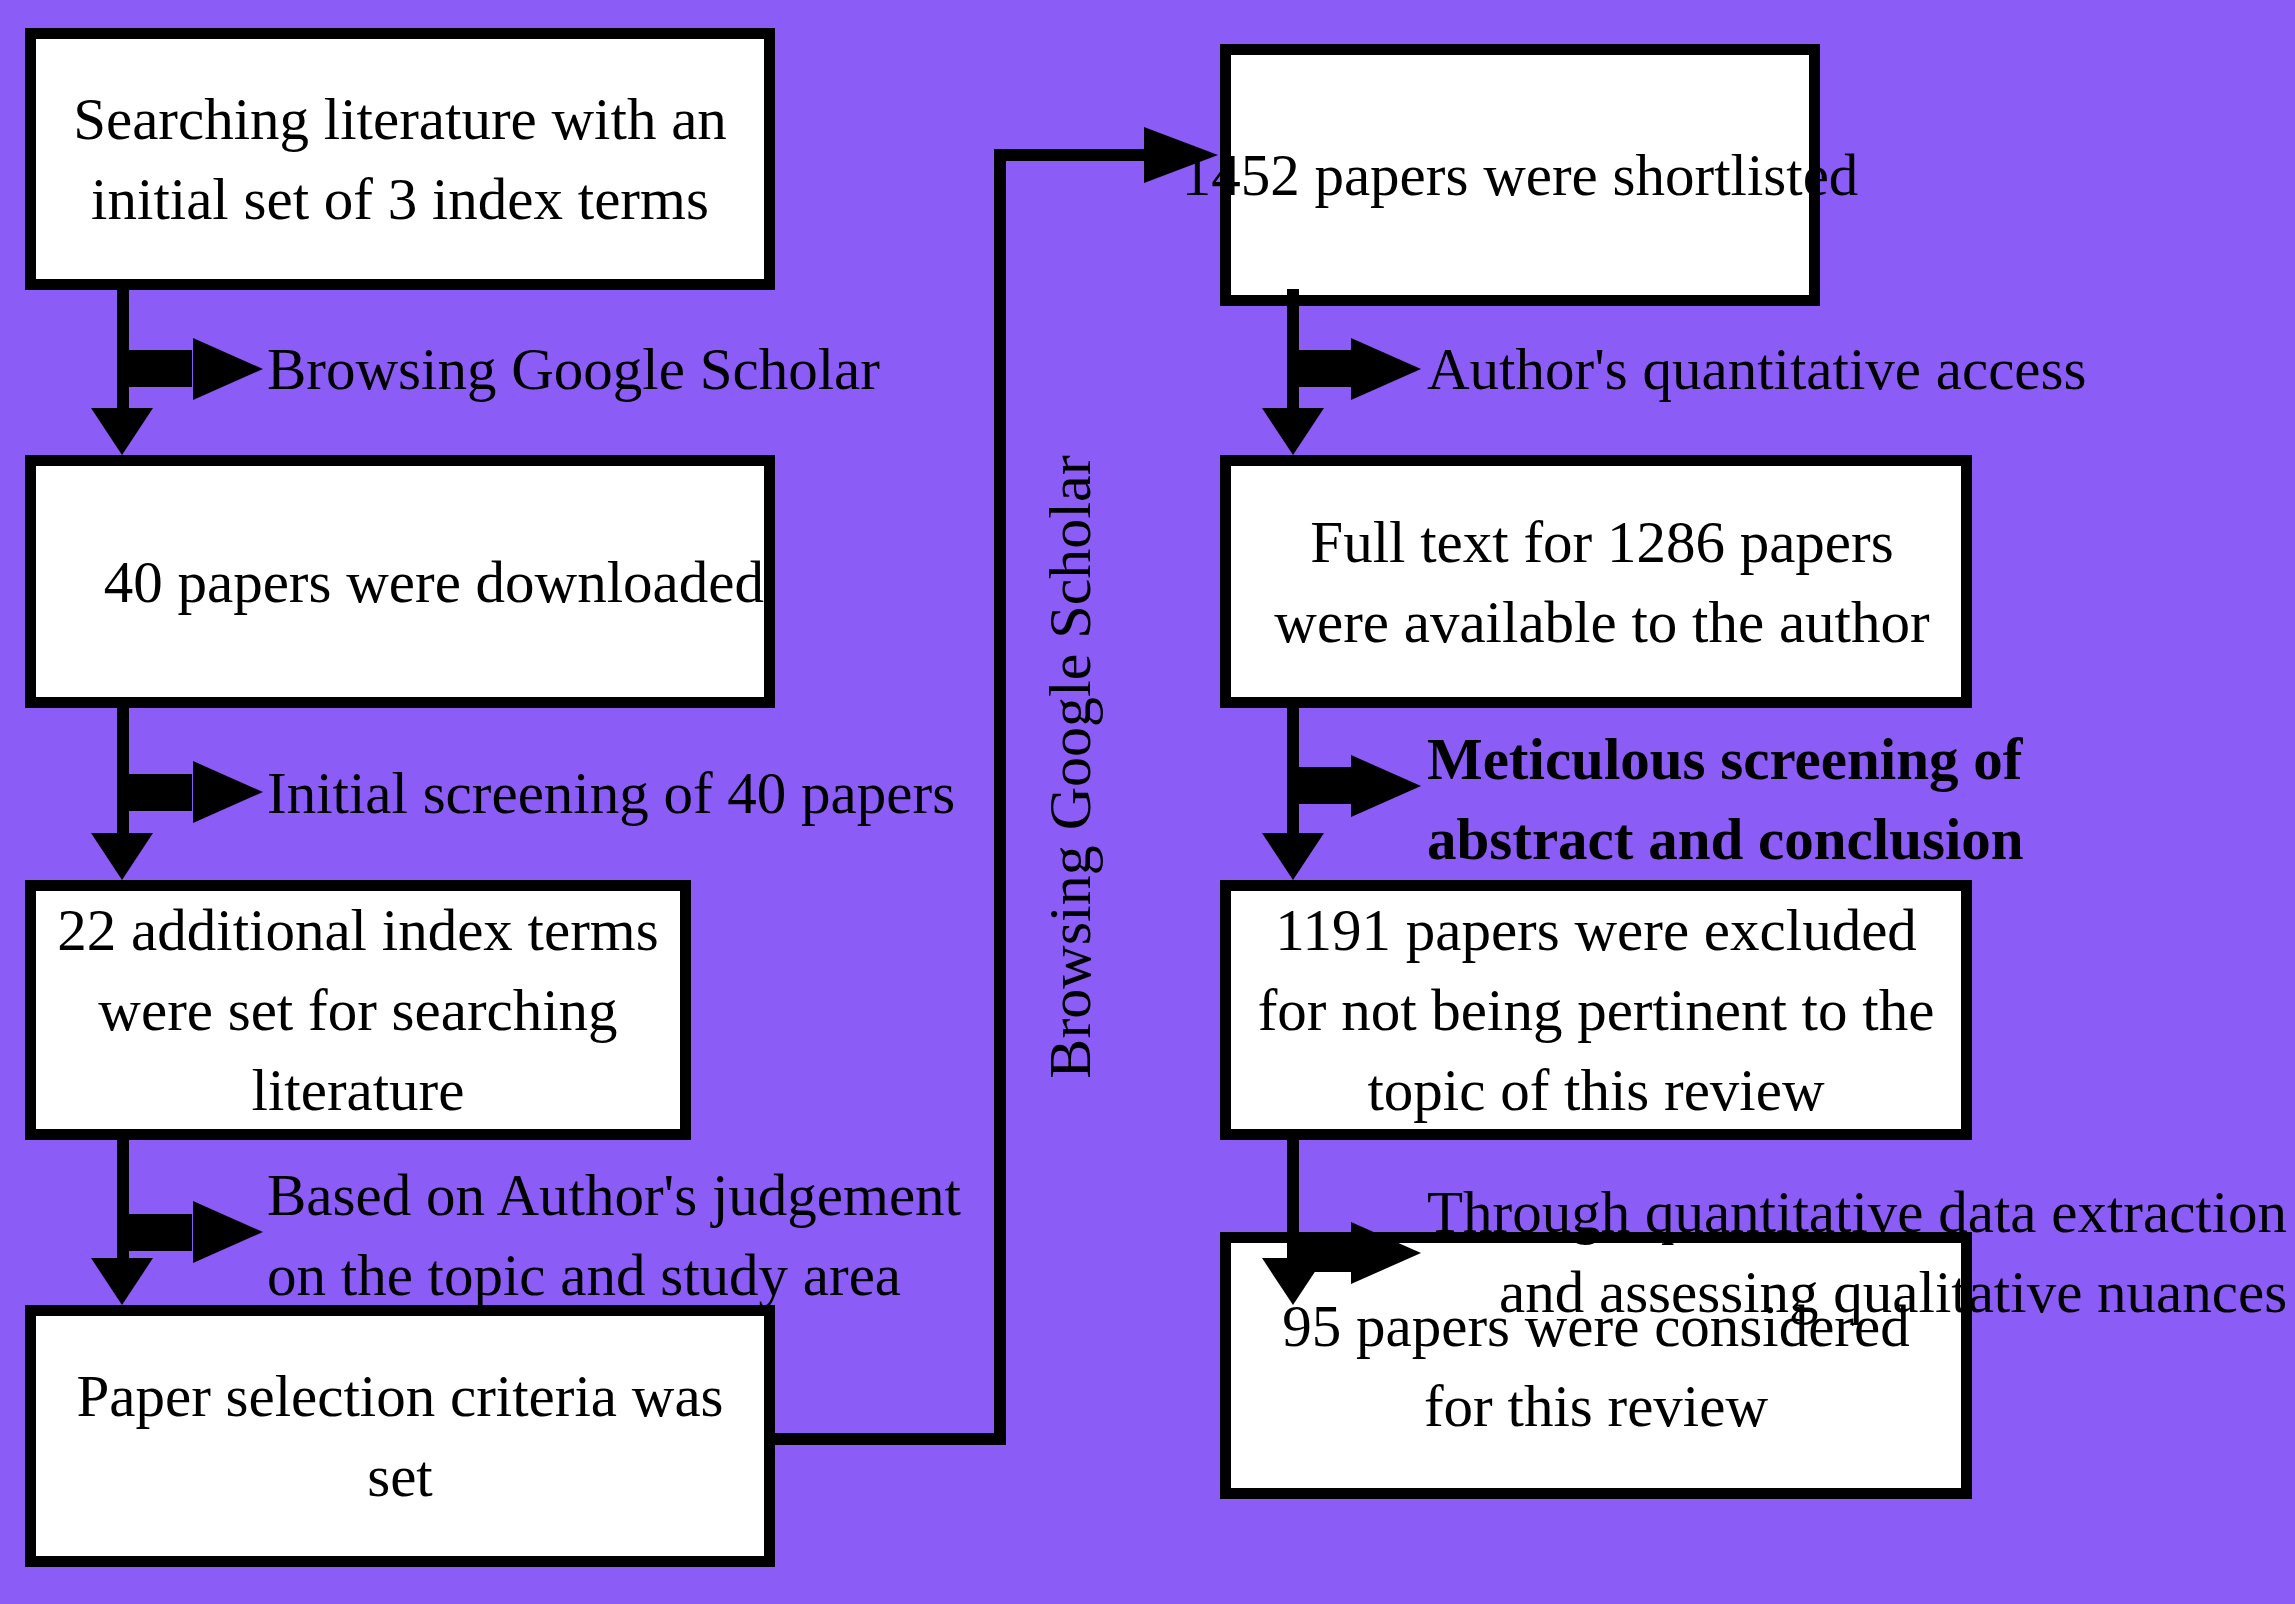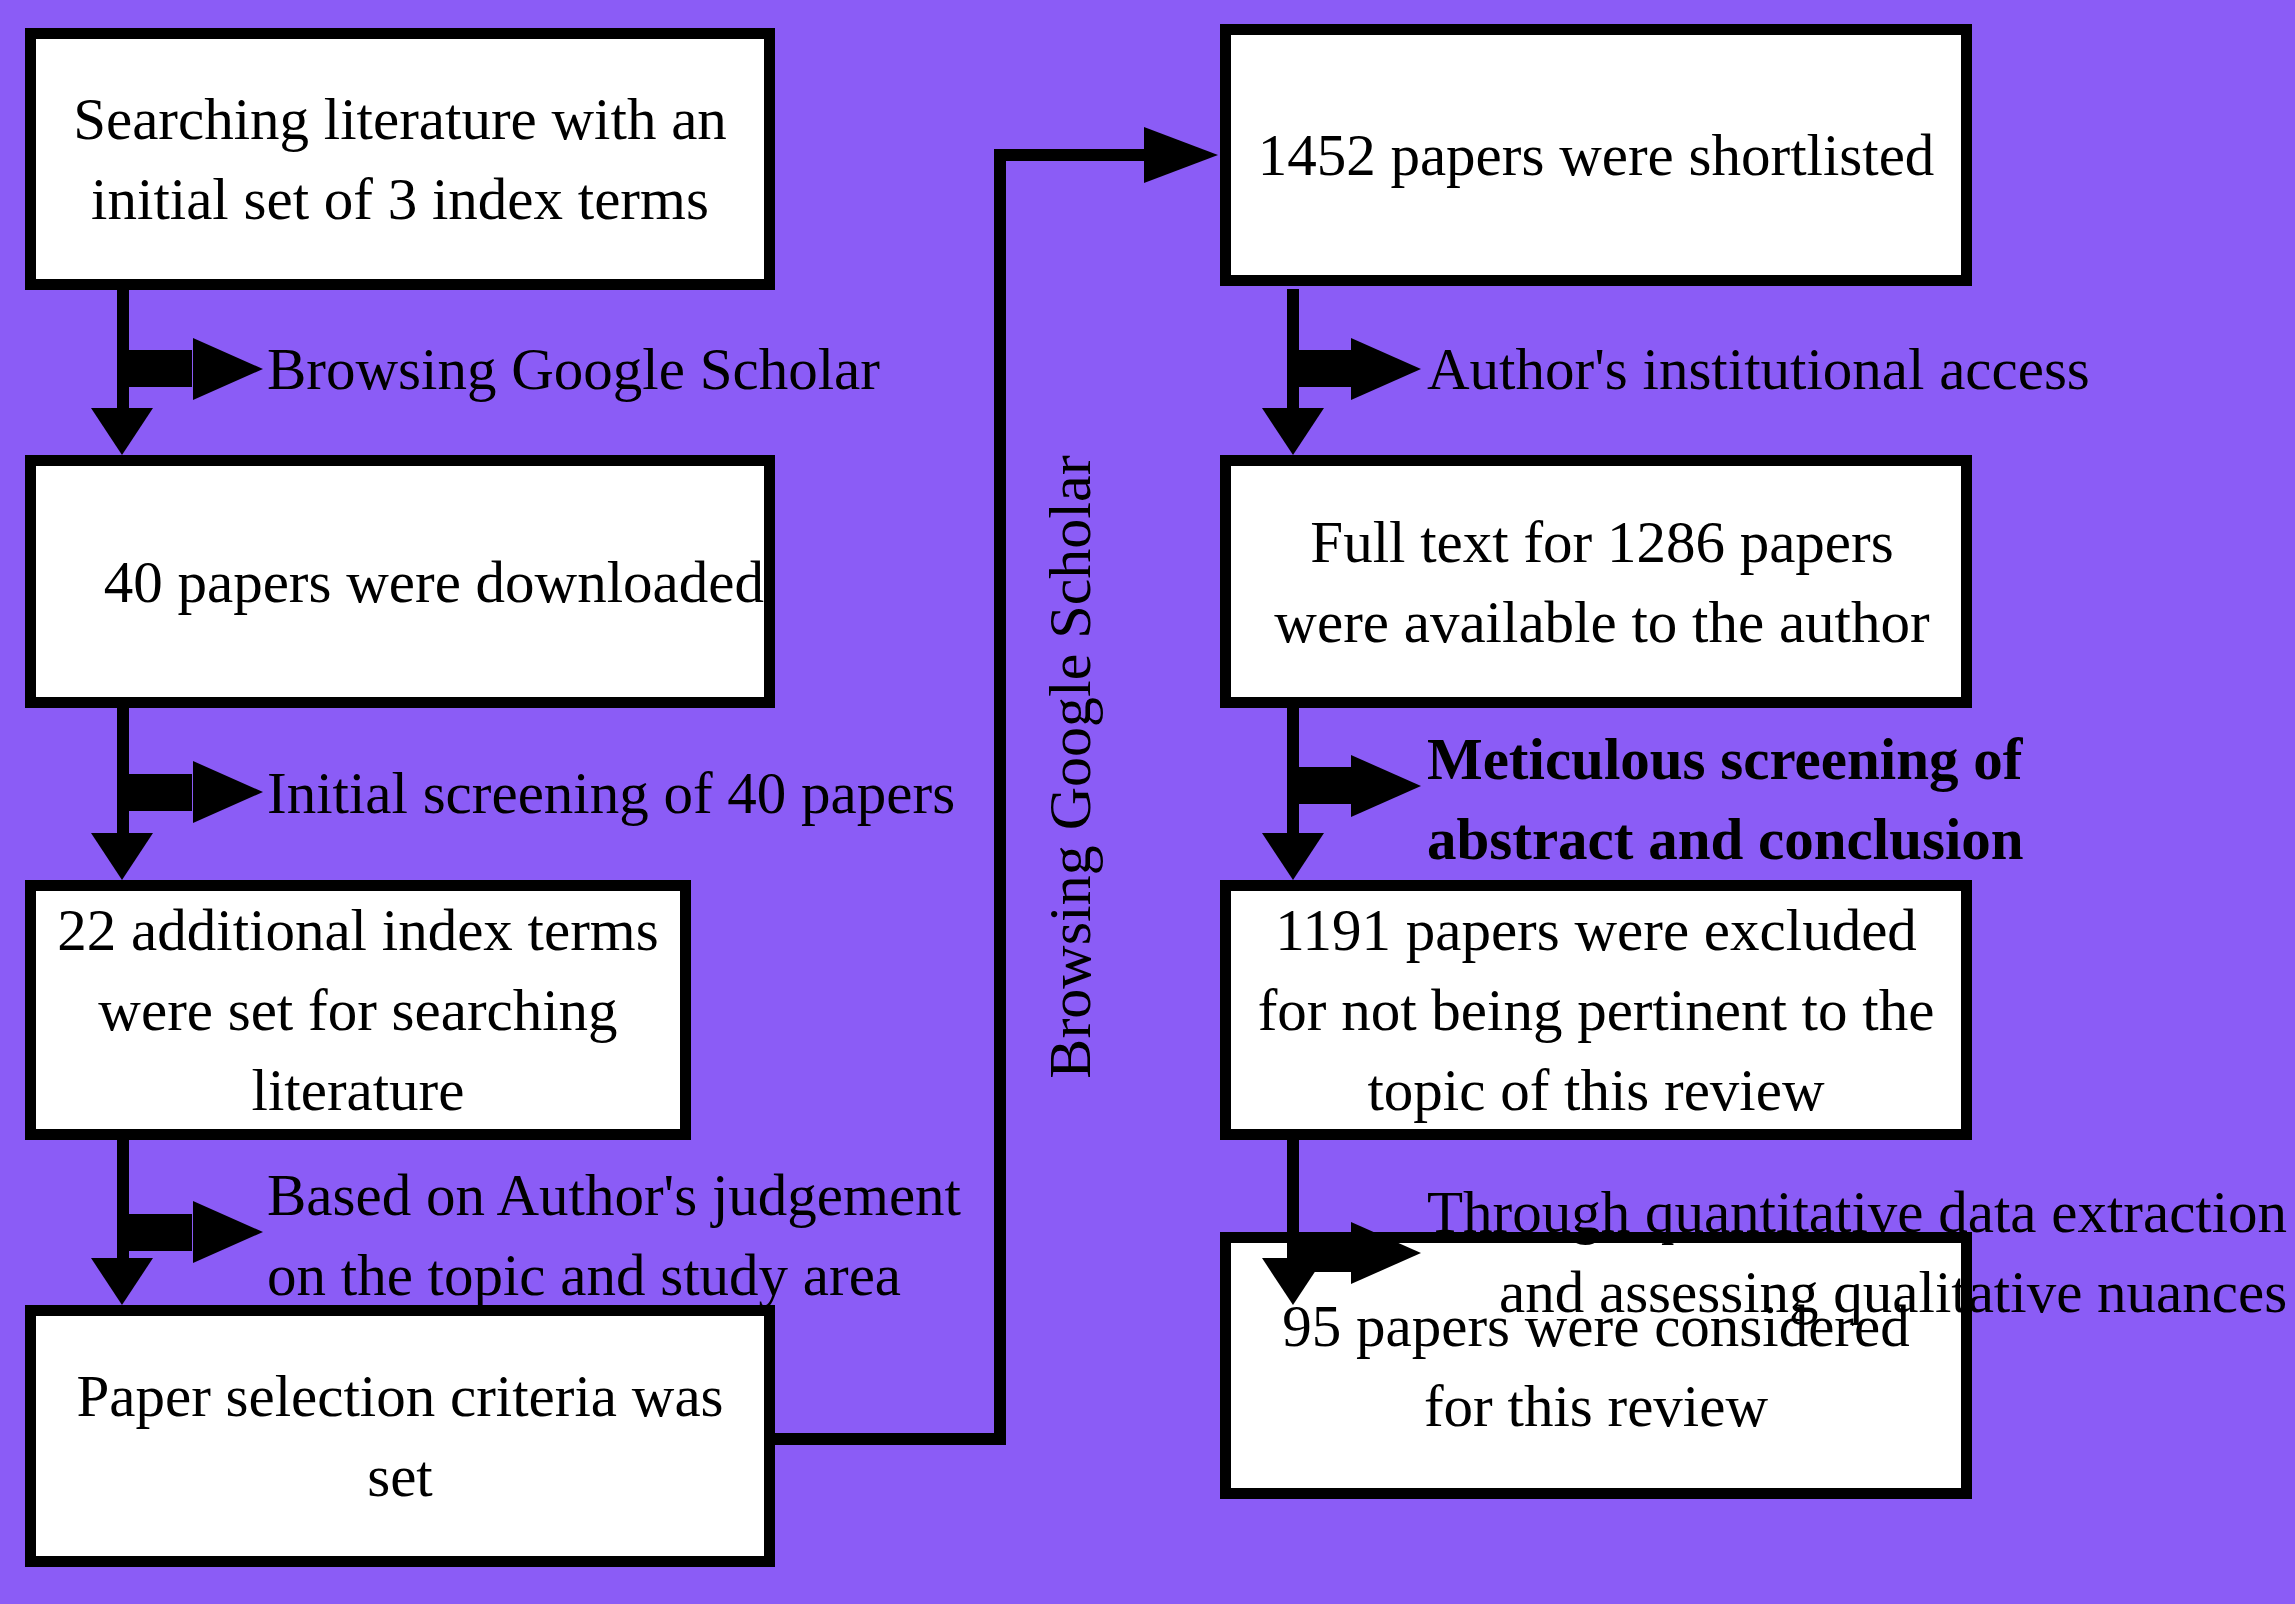--- a/index.html
+++ b/index.html
@@ -77,21 +77,21 @@
   <div class="fbox" style="left:25px;top:880px;width:666px;height:260px;">
     <div class="btxt">22 additional index terms
 were set for searching
 literature</div>
   </div>
   <div class="fbox" style="left:25px;top:1305px;width:750px;height:262px;">
     <div class="btxt">Paper selection criteria was
 set</div>
   </div>
 
-  <div class="fbox" style="left:1220px;top:24px;width:752px;height:262px;">
+  <div class="fbox" style="left:1220px;top:44px;width:600px;height:262px;">
     <div class="btxt">1452 papers were shortlisted</div>
   </div>
   <div class="fbox" style="left:1220px;top:455px;width:752px;height:253px;padding-left:12px;">
     <div class="btxt">Full text for 1286 papers
 were available to the author</div>
   </div>
   <div class="fbox" style="left:1220px;top:880px;width:752px;height:260px;">
     <div class="btxt">1191 papers were excluded
 for not being pertinent to the
 topic of this review</div>
@@ -127,21 +127,21 @@
   <div class="barrow-head" style="left:193px;top:761px;"></div>
   <div class="albl" style="left:267px;top:753px;">Initial screening of 40 papers</div>
 
   <div class="barrow-stem" style="left:122px;top:1214px;width:70px;"></div>
   <div class="barrow-head" style="left:193px;top:1201px;"></div>
   <div class="albl" style="left:267px;top:1155px;">Based on Author's judgement
 on the topic and study area</div>
 
   <div class="barrow-stem" style="left:1293px;top:350px;width:59px;"></div>
   <div class="barrow-head" style="left:1351px;top:338px;"></div>
-  <div class="albl" style="left:1427px;top:329px;">Author's institutional access</div>
+  <div class="albl" style="left:1427px;top:329px;">Author's quantitative access</div>
 
   <div class="barrow-stem" style="left:1293px;top:767px;width:59px;"></div>
   <div class="barrow-head" style="left:1351px;top:755px;"></div>
   <div class="albl" style="left:1427px;top:719px;font-weight:bold;">Meticulous screening of
 abstract and conclusion</div>
 
   <div class="barrow-stem" style="left:1293px;top:1235px;width:59px;"></div>
   <div class="barrow-head" style="left:1351px;top:1222px;"></div>
   <div class="albl" style="left:1427px;top:1172px;text-align:right;">Through quantitative data extraction
 and assessing qualitative nuances</div>

